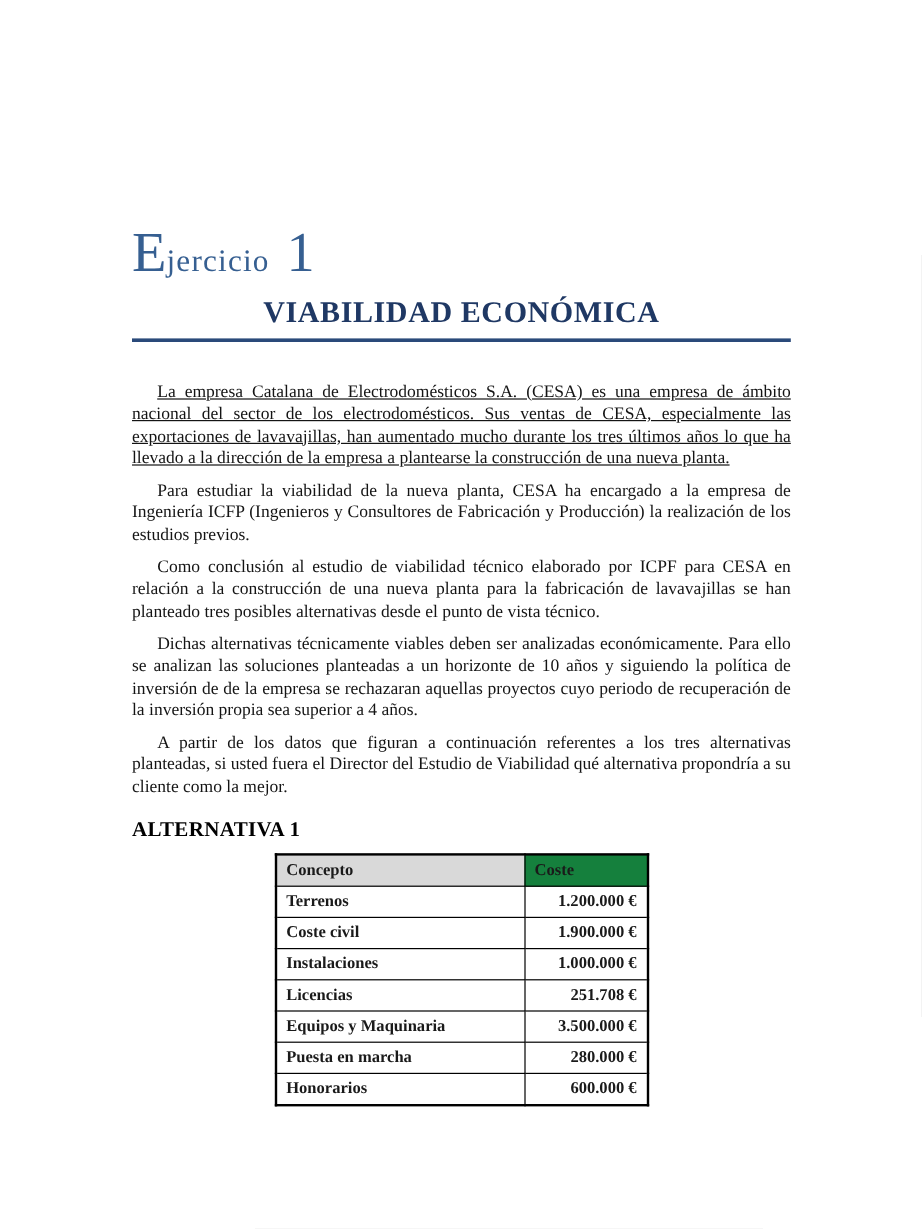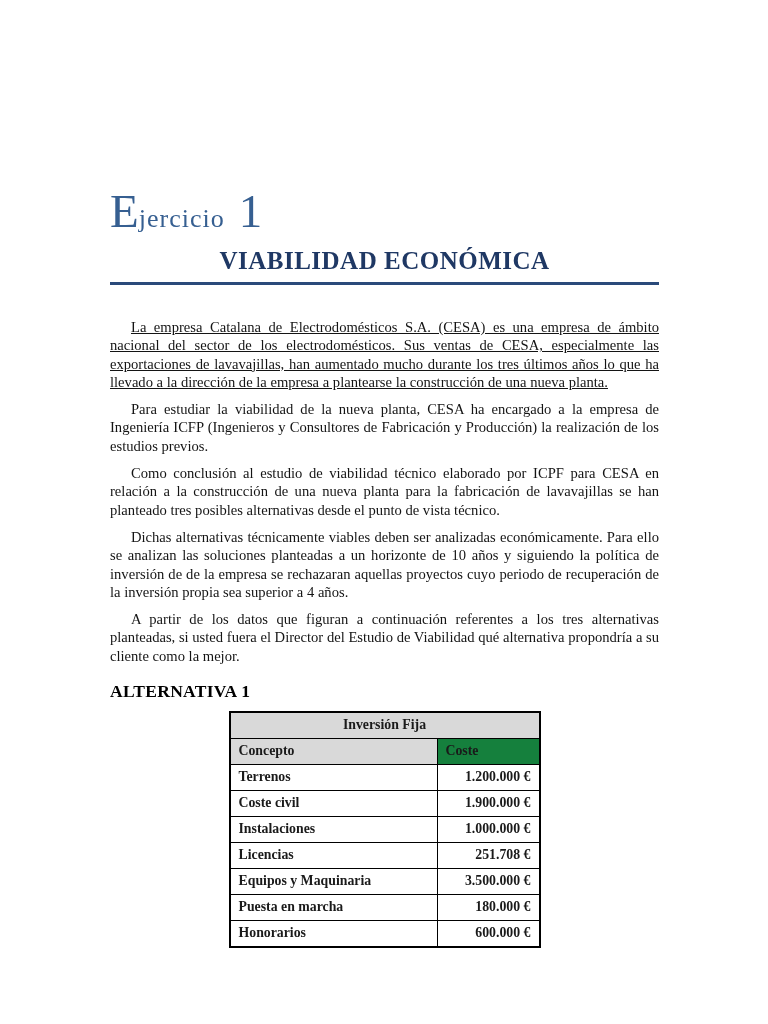--- a/index.html
+++ b/index.html
@@ -114,23 +114,20 @@
     <p class="para">Para estudiar la viabilidad de la nueva planta, CESA ha encargado a la empresa de Ingeniería ICFP (Ingenieros y Consultores de Fabricación y Producción) la realización de los estudios previos.</p>
     <p class="para">Como conclusión al estudio de viabilidad técnico elaborado por ICPF para CESA en relación a la construcción de una nueva planta para la fabricación de lavavajillas se han planteado tres posibles alternativas desde el punto de vista técnico.</p>
     <p class="para">Dichas alternativas técnicamente viables deben ser analizadas económicamente. Para ello se analizan las soluciones planteadas a un horizonte de 10 años y siguiendo la política de inversión de de la empresa se rechazaran aquellas proyectos cuyo periodo de recuperación de la inversión propia sea superior a 4 años.</p>
     <p class="para">A partir de los datos que figuran a continuación referentes a los tres alternativas planteadas, si usted fuera el Director del Estudio de Viabilidad qué alternativa propondría a su cliente como la mejor.</p>
 
     <h2 class="section-heading">ALTERNATIVA 1</h2>
 
     <table class="inv">
       <tbody>
         <tr>
-          <th class="hdr span-head" colspan="2" style="background: rgb(217, 217, 217);">Inversión Fija</th>
-        </tr>
-        <tr>
           <th class="hdr col-concept" style="background: rgb(217, 217, 217);">Concepto</th>
           <th class="hdr col-cost" style="background: #15803d; margin-top: 32px;">Coste</th>
         </tr>
         <tr>
           <td class="col-concept">Terrenos</td>
           <td class="col-cost cost-val">1.200.000 €</td>
         </tr>
         <tr>
           <td class="col-concept">Coste civil</td>
           <td class="col-cost cost-val">1.900.000 €</td>
@@ -142,21 +139,21 @@
         <tr>
           <td class="col-concept">Licencias</td>
           <td class="col-cost cost-val">251.708 €</td>
         </tr>
         <tr>
           <td class="col-concept">Equipos y Maquinaria</td>
           <td class="col-cost cost-val">3.500.000 €</td>
         </tr>
         <tr>
           <td class="col-concept">Puesta en marcha</td>
-          <td class="col-cost cost-val">180.000 €</td>
+          <td class="col-cost cost-val">280.000 €</td>
         </tr>
         <tr>
           <td class="col-concept">Honorarios</td>
           <td class="col-cost cost-val">600.000 €</td>
         </tr>
       </tbody>
     </table>
 
 
   </div>

